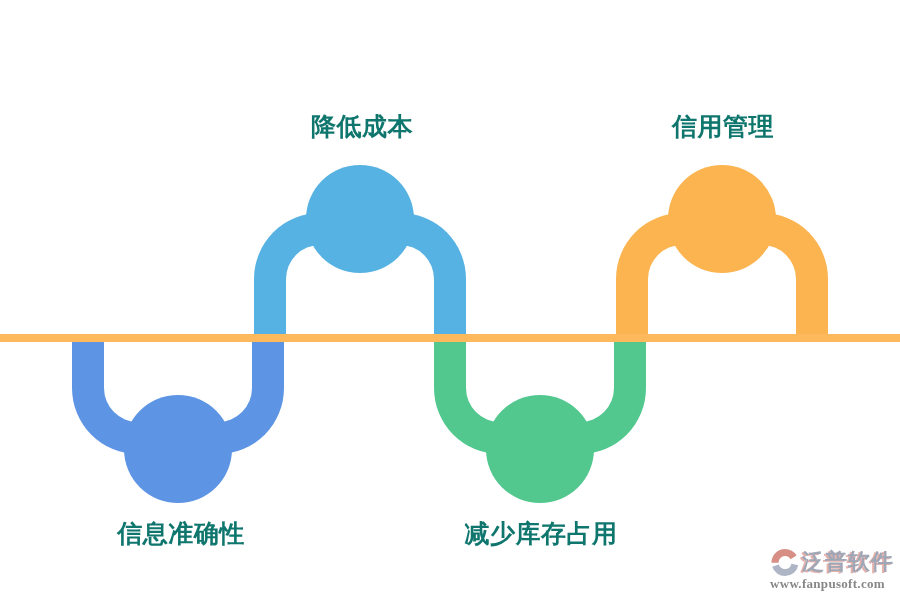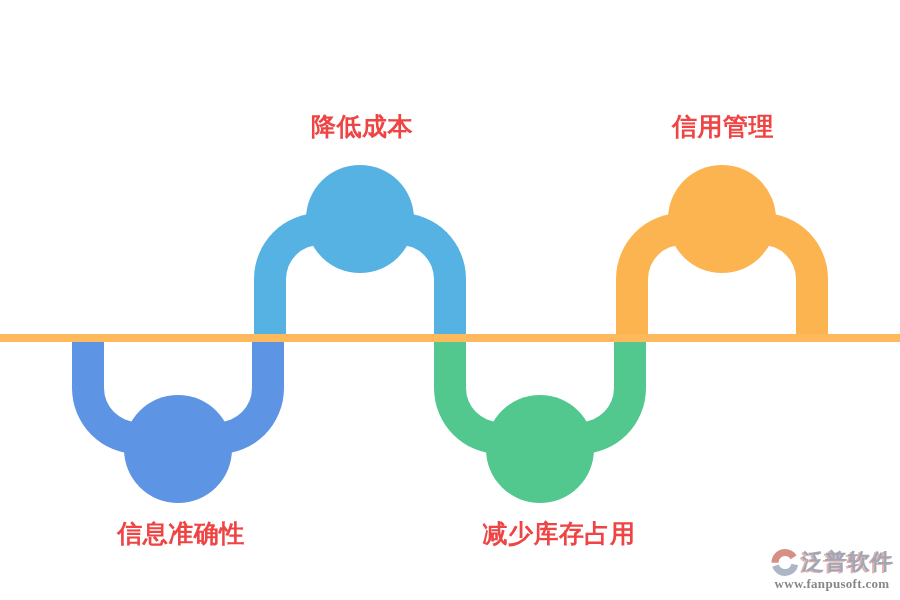--- a/index.html
+++ b/index.html
@@ -12,28 +12,28 @@
     font-family: "DejaVu Sans", sans-serif;
   }
 
   
   .node-label {
     position: absolute;
     width: 300px;
     text-align: center;
     font-size: 25px;
     font-weight: bold;
-    color: #ef4444;
+    color: #0f766e;
     z-index: 6;
     letter-spacing: 0.5px;
   }
   .label-top-1   { left: 212px; top: 110px; }
   .label-top-2   { left: 573px; top: 110px; }
   .label-bot-1   { left: 31px;  top: 517px; }
-  .label-bot-2   { left: 409px; top: 517px; }
+  .label-bot-2   { left: 391px; top: 517px; }
 
   
   .arch, .u-shape {
     position: absolute;
     box-sizing: border-box;
     width: 212px;
     background: transparent;
     z-index: 1;
   }
   .arch {
@@ -75,21 +75,20 @@
     background: #FDB95C;
     z-index: 5;
   }
 
   
   .watermark {
     position: absolute;
     right: 6px;
     bottom: 8px;
     z-index: 7;
-    text-align: center;
   }
   .watermark-row {
     display: flex;
     align-items: center;
     justify-content: flex-end;
     gap: 2px;
   }
   .brand-text {
     font-size: 22px;
     font-weight: bold;

